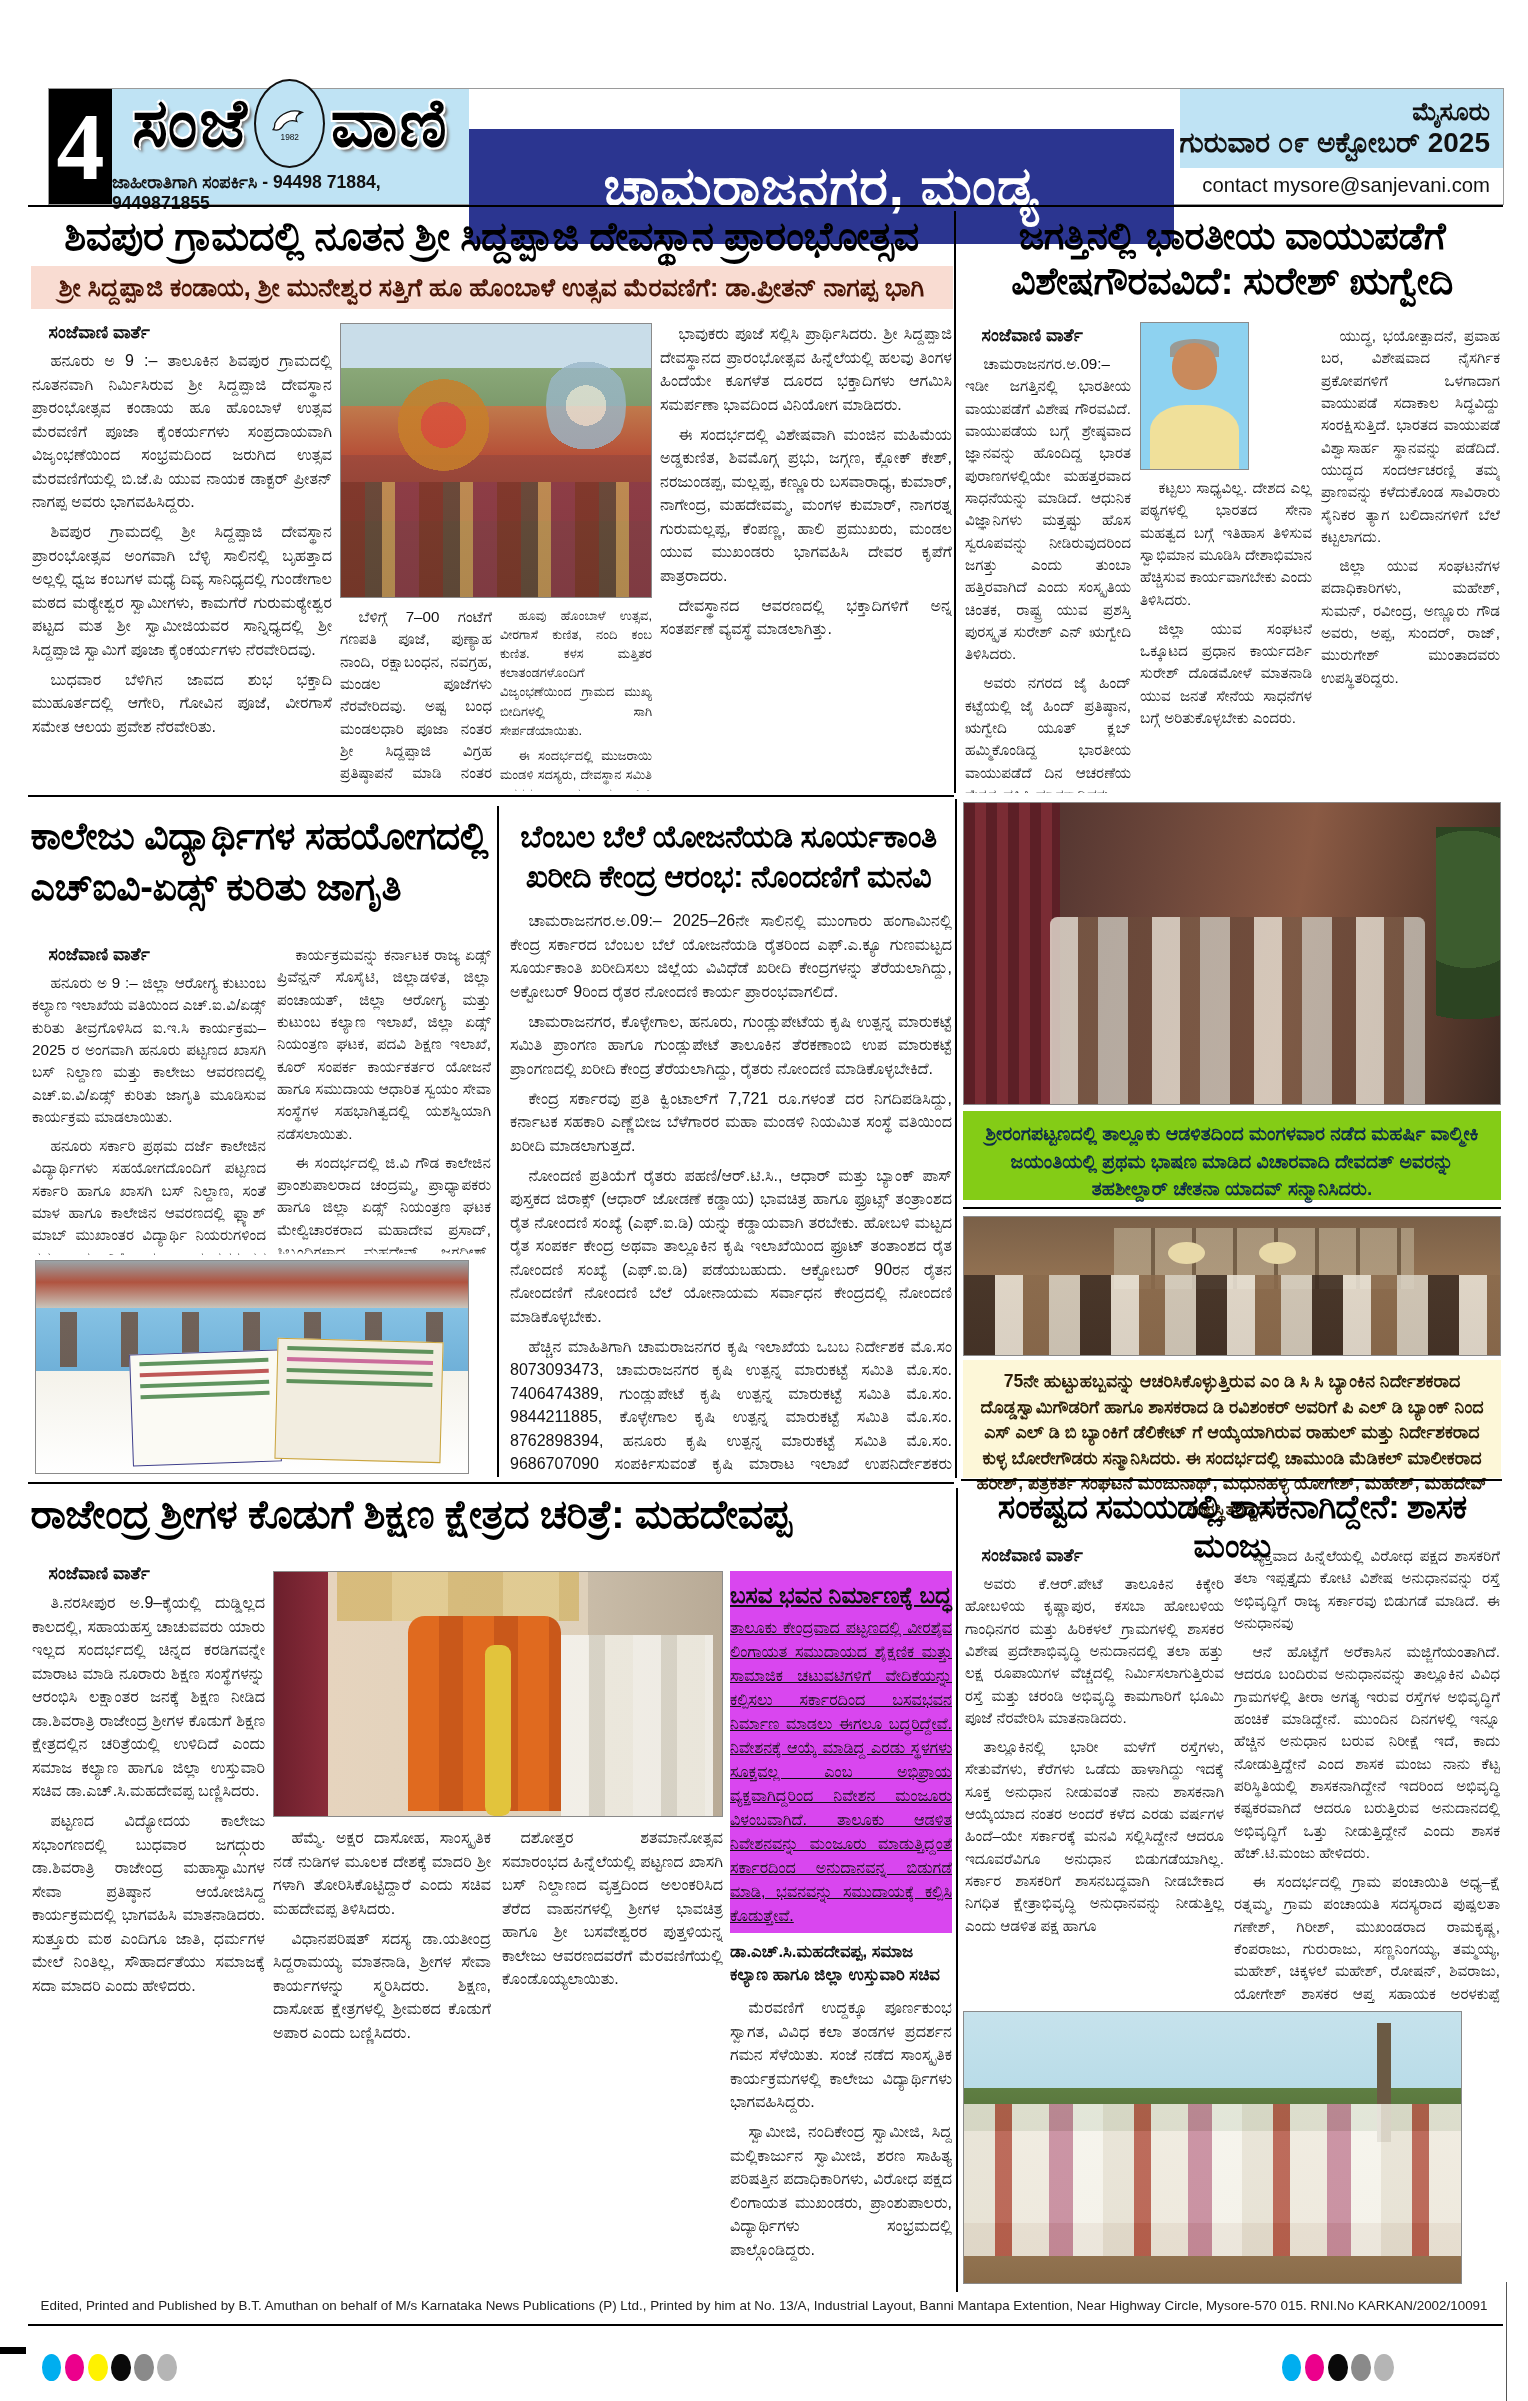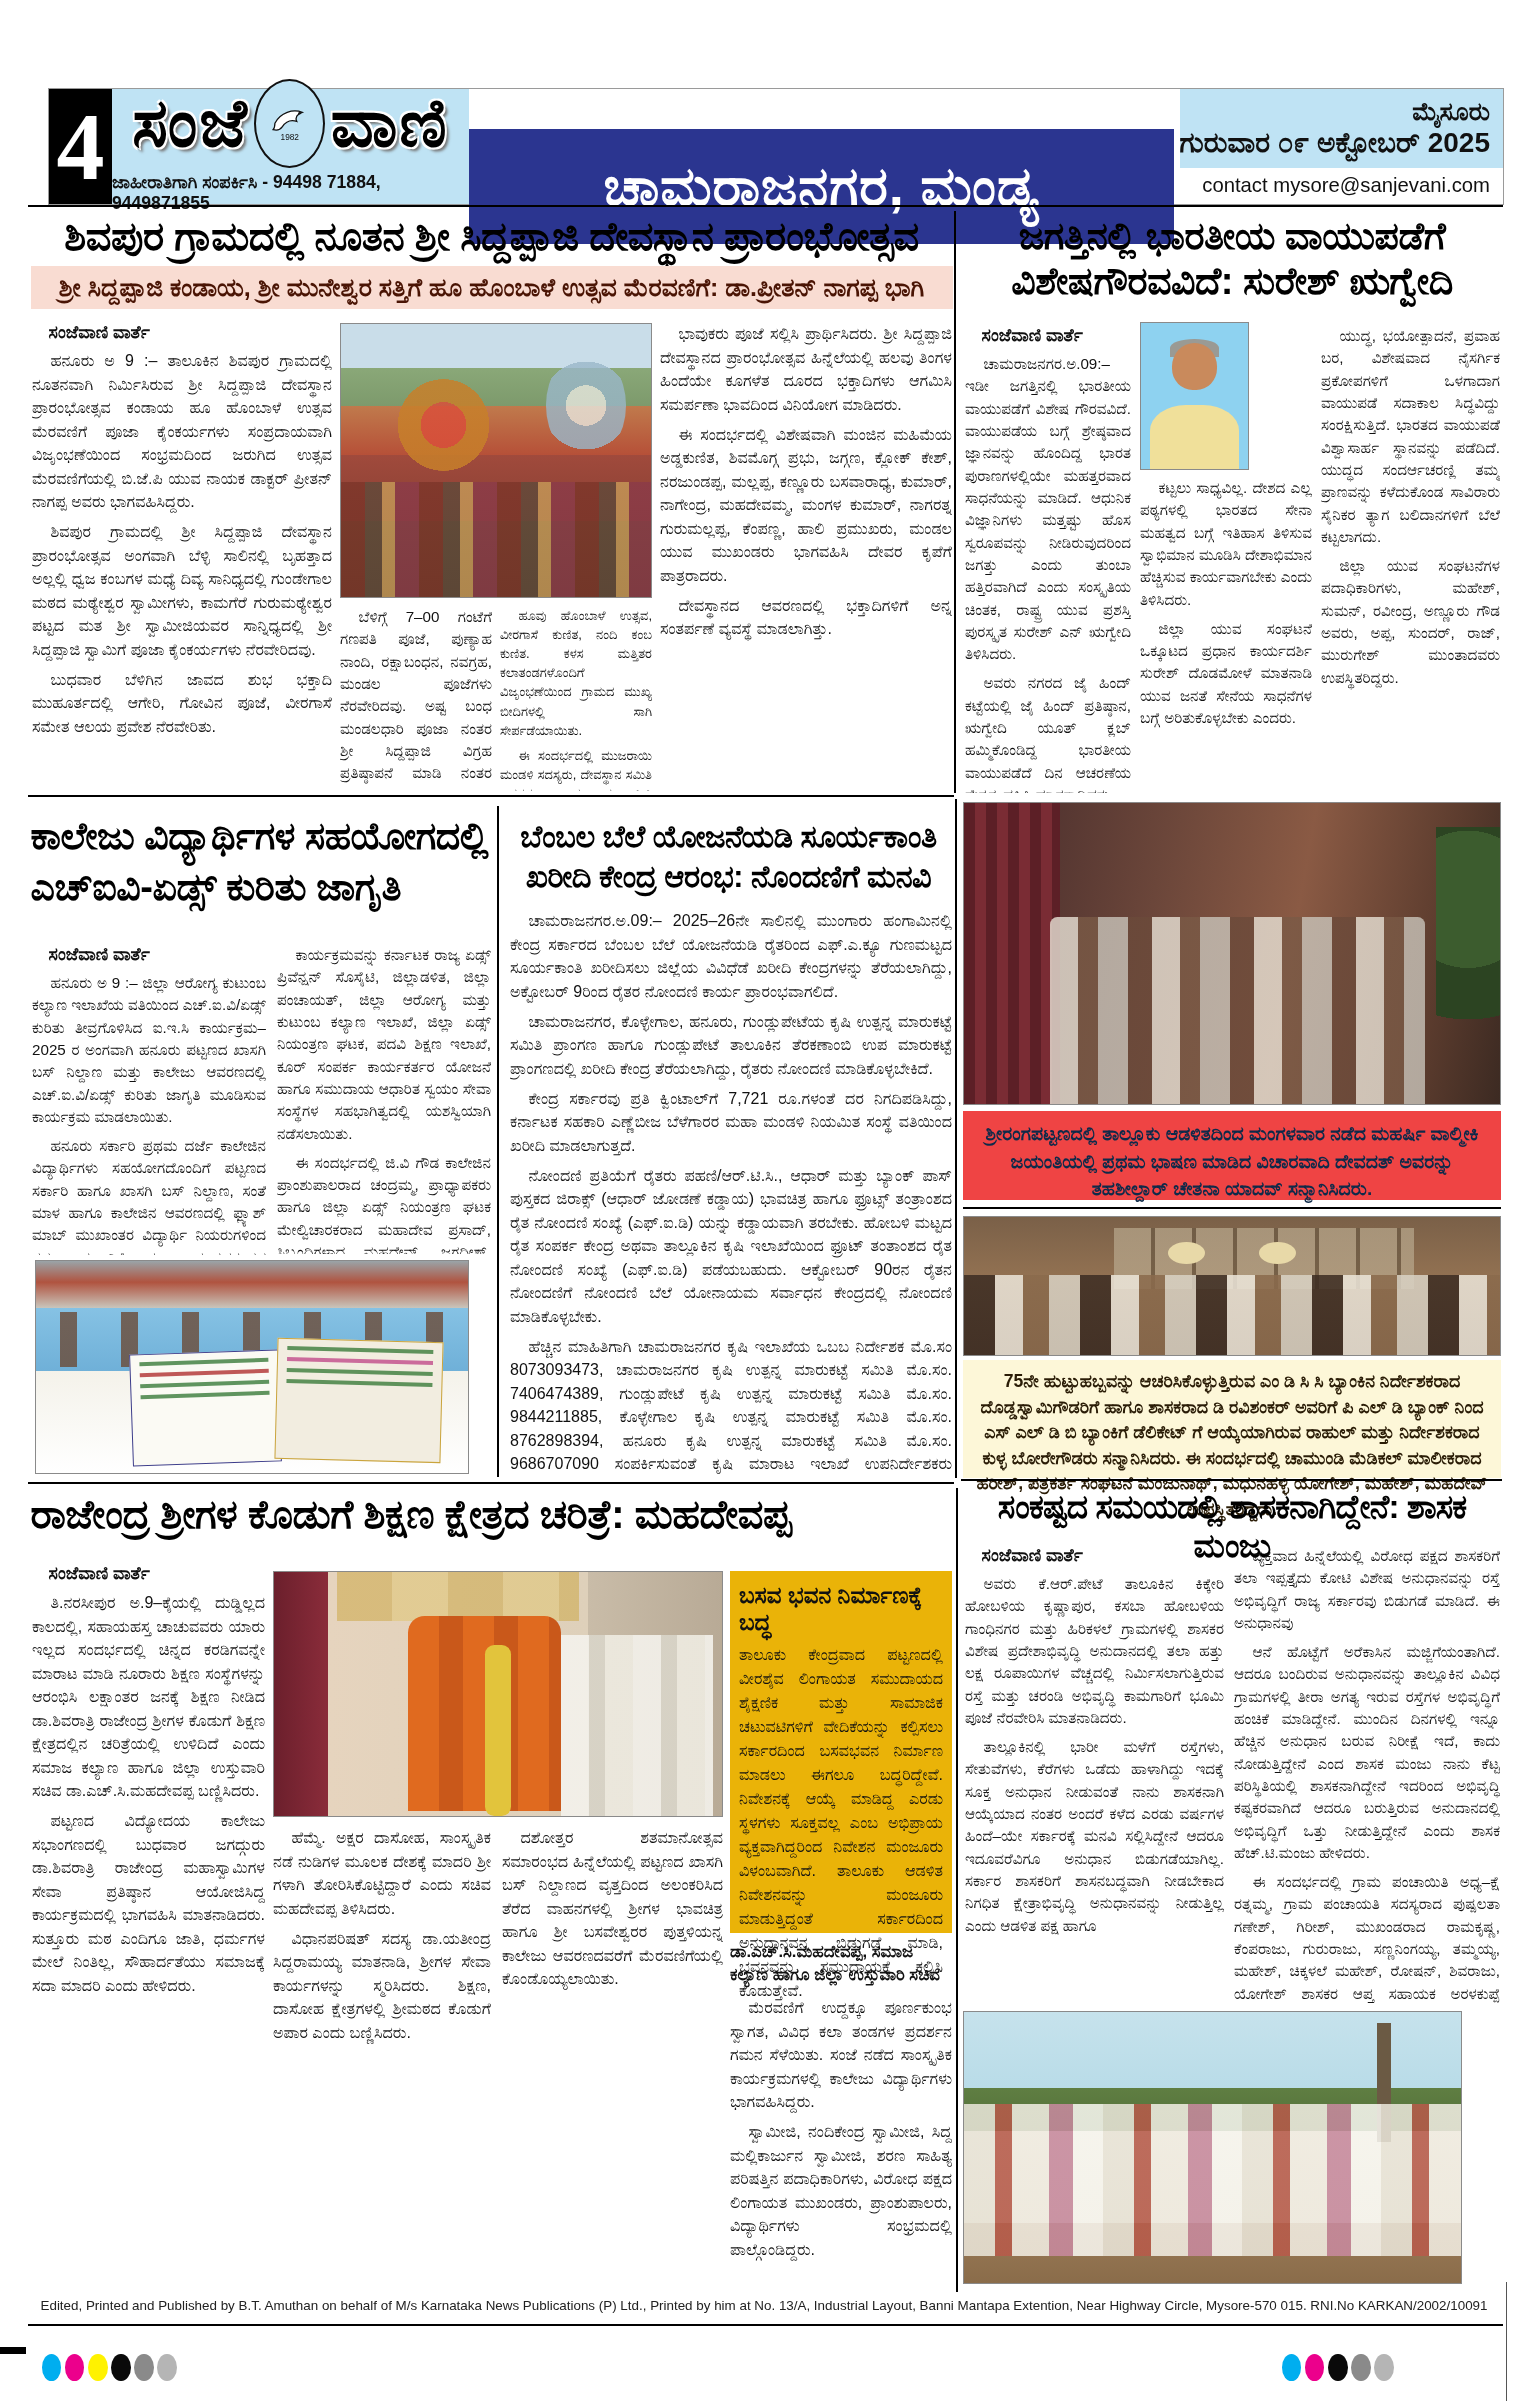--- a/index.html
+++ b/index.html
@@ -72,23 +72,23 @@
   .ph-stage .garland{position:absolute;left:47%;top:30%;width:6%;height:70%;background:#e2c43c;border-radius:9.2px;}
   .ph-stage .whites{position:absolute;right:2%;top:26%;width:34%;height:74%;
     background:repeating-linear-gradient(90deg,#f4f2ec 0 28px,#d9d5c9 28px 44px,#efece2 44px 72px);opacity:.9;}
   .ph-stage .back{position:absolute;left:14%;top:0;width:54%;height:20%;background:repeating-linear-gradient(90deg,#caa43c 0 55px,#e0c46a 55px 111px);opacity:.5;}
   .ph-field{background:linear-gradient(180deg,#c6e2ec 0%,#b9dce8 28%,#5f7e42 28%,#53703a 44%,#d9d2c2 44%,#cfc6b2 78%,#9a7a56 78%,#8a6c4a 100%);}
   .ph-field .trunk{position:absolute;right:14%;top:4%;width:3%;height:44%;background:#6b5a44;}
   .ph-field .people{position:absolute;left:0;bottom:10%;width:100%;height:56%;
     background:repeating-linear-gradient(90deg,#ece8dc 0 31px,#b85a4a 31px 48px,#f4f0e6 48px 85px,#c98aa0 85px 109px,#fbfaf4 109px 139px);opacity:.85;}
   
   .caption{font-size:19px;font-weight:bold;line-height:1.45;text-align:center;padding:9.2px 13px;box-sizing:border-box;}
-  .cap-blue{background:#ef4444;color:#0d2a4a;}
+  .cap-blue{background:#84cc16;color:#0d2a4a;}
   .cap-yellow{background:#fdf7d8;color:#2a1c06;}
-  .hl-box{background:#eab308;padding:11px 9px;box-sizing:border-box;}
+  .hl-box{background:#d946ef;padding:11px 0;box-sizing:border-box;text-decoration:underline;}
   .hl-title{font-weight:900;font-size:23px;margin:0 0 7.4px 0;}
   .hl-body{font-size:16px;line-height:1.5;text-align:justify;}
   .attrib{font-weight:bold;font-size:16.6px;line-height:1.4;}
   
   .footer-line{font-size:13.4px;color:#222;text-align:center;width:100%;}
   .regdots{display:flex;gap:3.7px;}
   .dot{width:19.4px;height:27px;border-radius:50%;}
   .dc1{background:#00aeef;} .dc2{background:#ec008c;} .dc3{background:#fff200;}
   .dc4{background:#0a0a0a;} .dc5{background:#8a8a8a;} .dc6{background:#b5b5b5;}
 </style>

